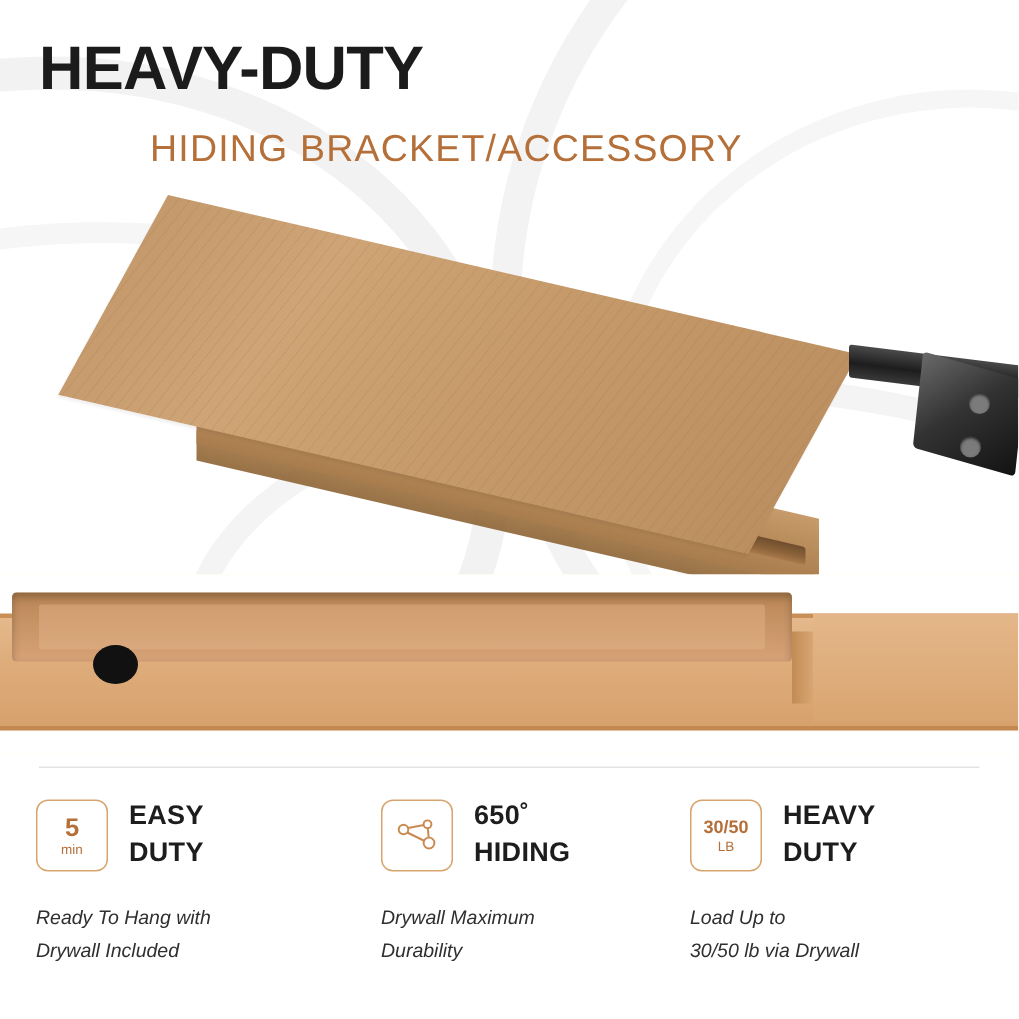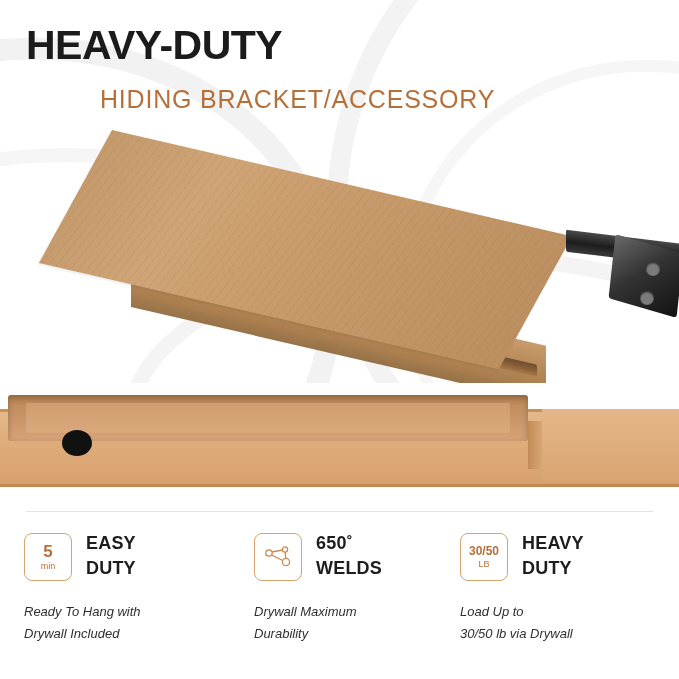--- a/index.html
+++ b/index.html
@@ -375,21 +375,21 @@
           <circle cx="6" cy="9" r="3.2"></circle>
           <circle cx="22" cy="5.5" r="2.6"></circle>
           <circle cx="23" cy="18" r="3.6"></circle>
           <line x1="9" y1="8" x2="19.6" y2="6"></line>
           <line x1="8.5" y1="11" x2="19.8" y2="16.5"></line>
           <line x1="22.2" y1="8.2" x2="22.8" y2="14.4"></line>
         </svg>
       </div>
       <div class="fhead">
         <span>650˚</span><br>
-        <span>WELDS</span>
+        <span>HIDING</span>
       </div>
       <div class="fdesc">
         <span>Drywall Maximum</span><br>
         <span>Durability</span>
       </div>
     </div>
 
     <div class="feature f2">
       <div class="fbadge">
         <span class="frac">30/50</span>

